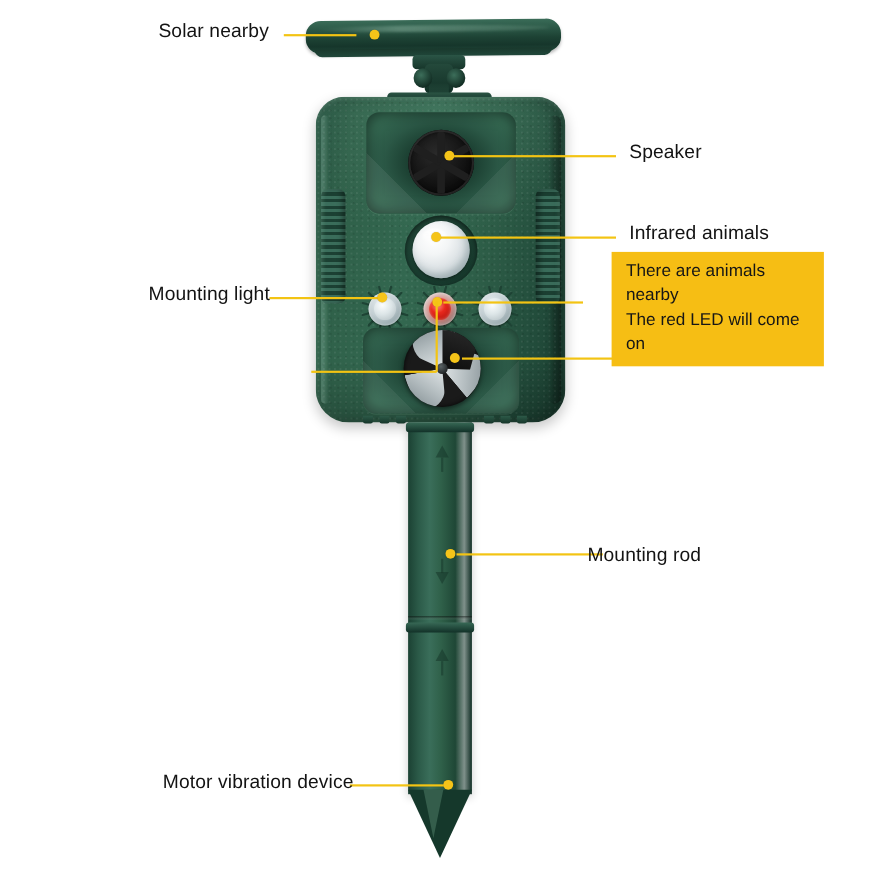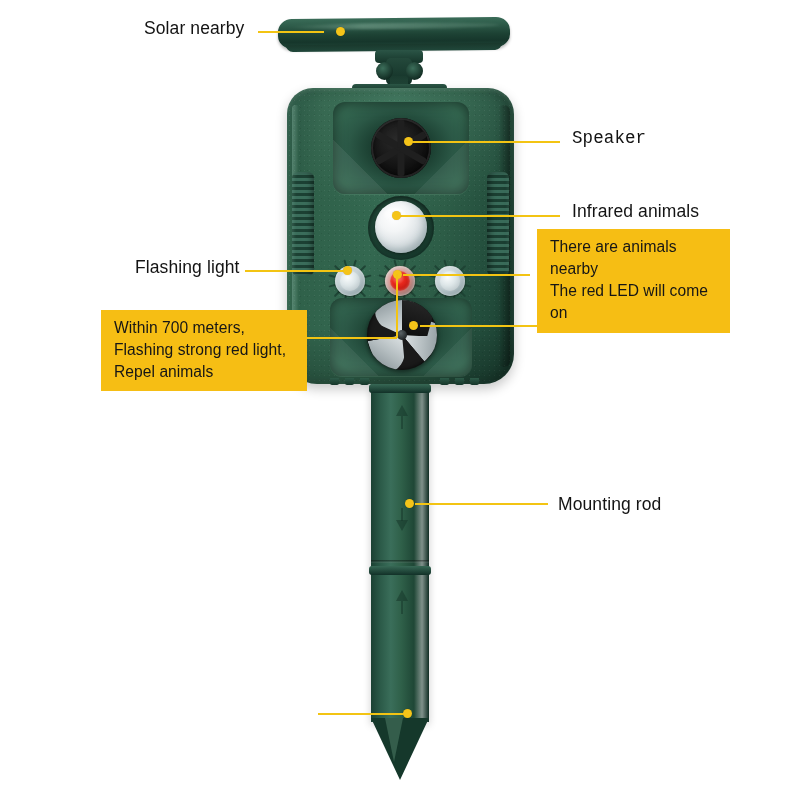--- a/index.html
+++ b/index.html
@@ -470,30 +470,28 @@
   <div class="dot" style="left:403px;top:709px;"></div>
 
   <div class="lead h" style="left:403px;top:274px;width:127px;"></div>
   <div class="dot" style="left:393px;top:270px;"></div>
 
   <div class="lead v" style="left:396px;top:274px;height:64px;"></div>
   <div class="lead h" style="left:283px;top:337px;width:114px;"></div>
 
   <div class="label" style="left:144px;top:18px;">Solar nearby</div>
 
-  <div class="label" style="left:572px;top:128px;font-family:Liberation Mono, monospace;">Speaker</div>
+  <div class="label" style="left:572px;top:128px;">Speaker</div>
 
   <div class="label" style="left:572px;top:201px;">Infrared animals</div>
 
-  <div class="label" style="left:135px;top:257px;">Flashing light</div>
-
-
-  <div class="label" style="left:558px;top:494px;">Mounting rod</div>
-
-
-  <div class="callout" style="left:537px;top:229px;width:168px;">There are animals nearby
+  <div class="label" style="left:135px;top:257px;">Mounting light</div>
+
+
+  <div class="label" style="left:534px;top:494px;">Mounting rod</div>
+
+  <div class="label" style="left:148px;top:700px;">Motor vibration device</div>
+
+  <div class="callout" style="left:556px;top:229px;width:168px;">There are animals nearby
 The red LED will come on</div>
 
-  <div class="callout" style="left:101px;top:310px;width:181px;">Within 700 meters,
-Flashing strong red light,
-Repel animals</div>
 
 </div>
 
 </body></html>

